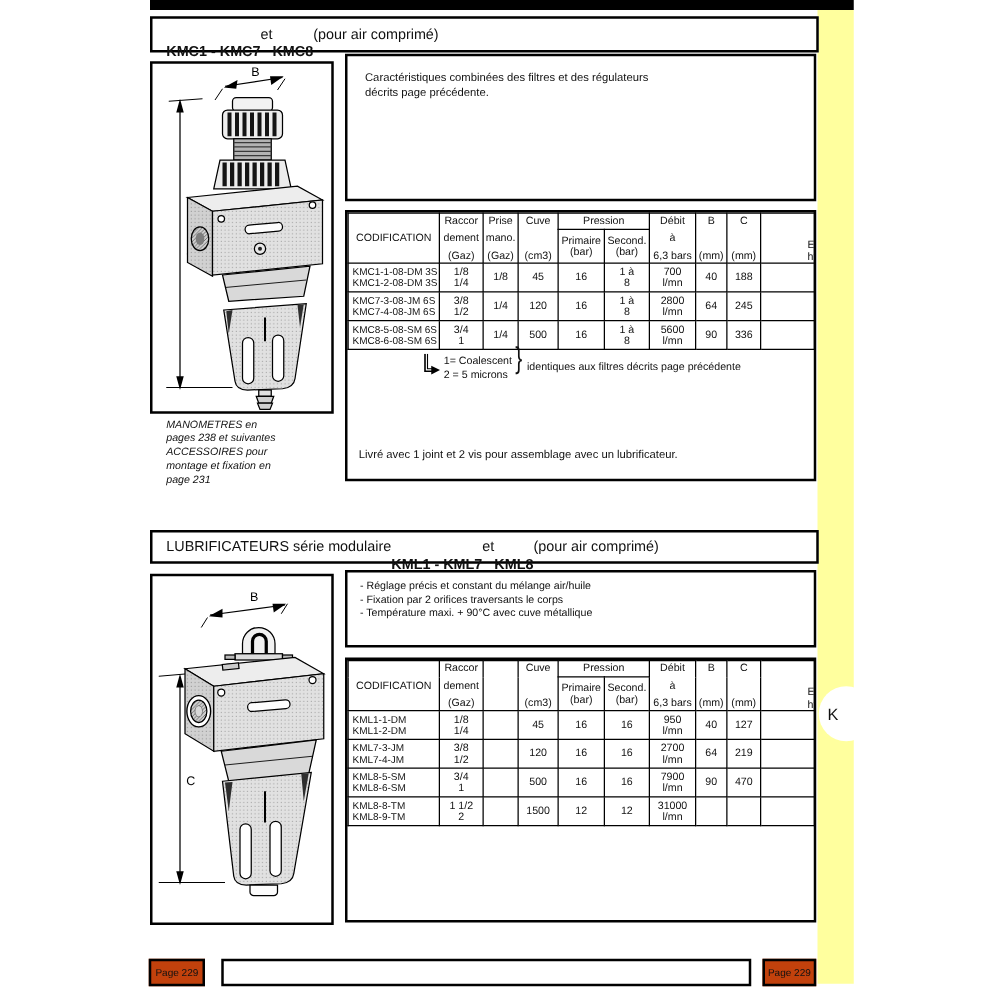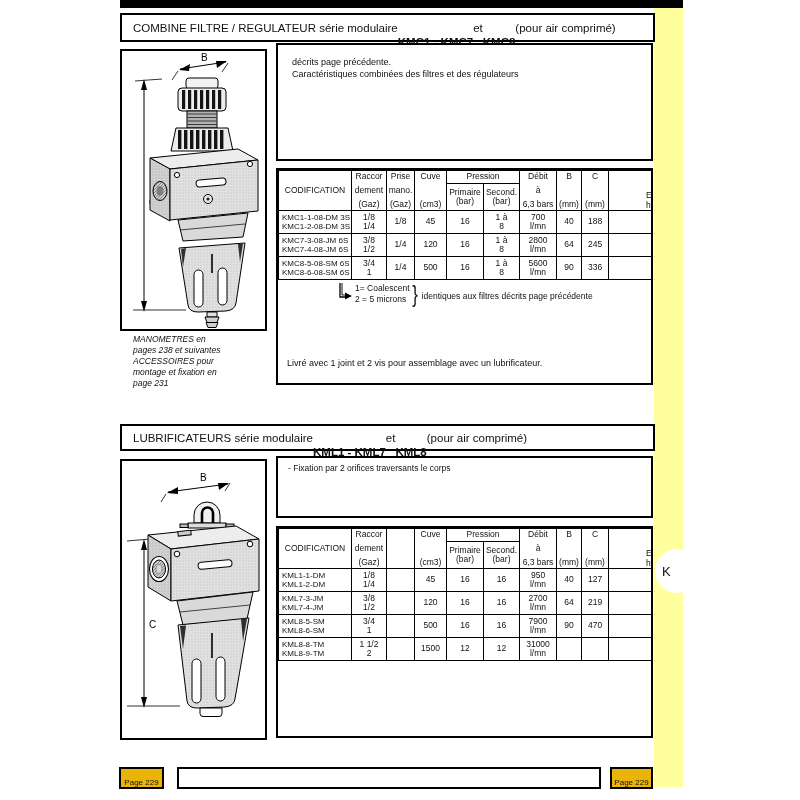--- a/index.html
+++ b/index.html
@@ -8,52 +8,51 @@
   .abs{position:absolute;box-sizing:border-box;}
   .blackbar{background:#000;}
   .ystrip{background:#ffff9e;}
   .box{border:2px solid #000;background:#fff;}
   .titlebox{font-size:11.5px;display:flex;align-items:center;padding-left:11px;white-space:nowrap;letter-spacing:0;}
   .titlebox b{font-weight:bold;margin-top:29px;}
   .descbox{font-size:9px;line-height:12px;padding:11px 10px 0 14px;}
   .bulletbox{font-size:8.5px;line-height:11px;padding:5px 6px 0 10px;}
   .sidenote{font-size:8.5px;line-height:11px;}
   .ktab{background:#fff;border-radius:50%;display:flex;align-items:center;padding-left:7px;font-size:13px;}
-  .pagebox{border:2px solid #000;background:#eab308;font-size:8px;display:flex;align-items:flex-end;justify-content:center;}
+  .pagebox{border:2px solid #000;background:#c2410c;font-size:8px;display:flex;align-items:center;justify-content:center;}
 
   table.spec{border-collapse:collapse;table-layout:fixed;width:373px;font-size:8.5px;line-height:9.5px;}
   table.spec th,table.spec td{border:1px solid #000;padding:0 1px;text-align:center;vertical-align:middle;font-weight:normal;overflow:hidden;}
   table.spec thead tr.r1{height:13px;}
   table.spec thead tr.r2{height:27px;}
   table.spec tbody tr{height:23px;}
   table.spec td.cod{text-align:left;padding-left:3px;font-size:8px;white-space:nowrap;}
   .h3{height:37px;display:flex;flex-direction:column;justify-content:space-between;padding:1px 0;}
   .htop{height:37px;display:flex;flex-direction:column;justify-content:flex-end;padding-top:2px;margin-left:36px;}
 
-  .footnote{display:flex;margin:3px 0 0 58px;align-items:center;font-size:8.5px;line-height:11px;}
+  .footnote{display:flex;margin:3px 0 0 58px;align-items:flex-start;font-size:8.5px;line-height:11px;}
   .fn-lines{margin-left:2px;}
   .fn-brace{font-size:24px;font-weight:300;margin:-2px 3px 0 1px;transform:scaleX(.7);}
   .fn-text{margin-top:5px;}
   .delivery{position:absolute;left:9px;bottom:15px;font-size:9px;}
 
   svg text{font-family:"Liberation Sans",sans-serif;font-size:10px;fill:#000;}
 </style>
 </head>
 <body>
 
 <div class="page">
 
   <div class="abs blackbar" style="left:120px;top:0;width:563px;height:8px;"></div>
   <div class="abs ystrip" style="left:654px;top:8px;width:29px;height:779px;"></div>
   <div class="abs ktab" style="left:655px;top:549px;width:44px;height:44px;">
     <span>K</span>
   </div>
 
   <div class="abs box titlebox" style="left:120px;top:13px;width:535px;height:29px;">
-    <span>COMBINE FILTRE / REGULATEUR série modulaire </span>
       <b>KMC1 - KMC7</b>
       <span> et </span>
       <b>KMC8</b>
       <span> (pour air comprimé)</span>
   </div>
 
   <div class="abs box" style="left:120px;top:49px;width:147px;height:282px;">
     <svg width="143" height="278" viewBox="0 0 143 278">
       <defs>
         <pattern id="dotsA" width="3" height="3" patternUnits="userSpaceOnUse">
@@ -140,22 +139,22 @@
 
   <div class="abs sidenote" style="left:133px;top:334px;width:125px;font-style:italic;">
     <div>MANOMETRES en</div>
     <div>pages 238 et suivantes</div>
     <div>ACCESSOIRES pour</div>
     <div>montage et fixation en</div>
     <div>page 231</div>
   </div>
 
   <div class="abs box descbox" style="left:276px;top:43px;width:377px;height:118px;">
+    <div>Caractéristiques combinées des filtres et des régulateurs</div>
     <div>décrits page précédente.</div>
-    <div>Caractéristiques combinées des filtres et des régulateurs</div>
   </div>
 
   <div class="abs box" style="left:276px;top:168px;width:377px;height:217px;">
     <table class="spec">
       <colgroup>
         <col style="width:73px">
           <col style="width:35px">
           <col style="width:28px">
           <col style="width:32px">
         <col style="width:37px">
@@ -380,21 +379,23 @@
       <path d="M125,157.5 L119,158 L121,180 Z" fill="#2e2e2e"></path>
       <line x1="90" y1="172" x2="90" y2="197" stroke="#000" stroke-width="1.6"></line>
       <rect x="70" y="198" width="9" height="44" rx="4.5" fill="#fff" stroke="#000"></rect>
       <rect x="94" y="196" width="9" height="44" rx="4.5" fill="#fff" stroke="#000"></rect>
 
       <path d="M78,247 h22 v5.5 a3,3 0 0 1 -3,3 h-16 a3,3 0 0 1 -3,-3 Z" fill="#fcfcfc" stroke="#000"></path>
     </svg>
   </div>
 
   <div class="abs box bulletbox" style="left:276px;top:456px;width:377px;height:62px;">
+    <div>- Réglage précis et constant du mélange air/huile</div>
     <div>- Fixation par 2 orifices traversants le corps</div>
+    <div>- Température maxi. + 90°C avec cuve métallique</div>
   </div>
 
   <div class="abs box" style="left:276px;top:526px;width:377px;height:212px;">
     <table class="spec">
       <colgroup>
         <col style="width:73px">
           <col style="width:35px">
           <col style="width:28px">
           <col style="width:32px">
         <col style="width:37px">

